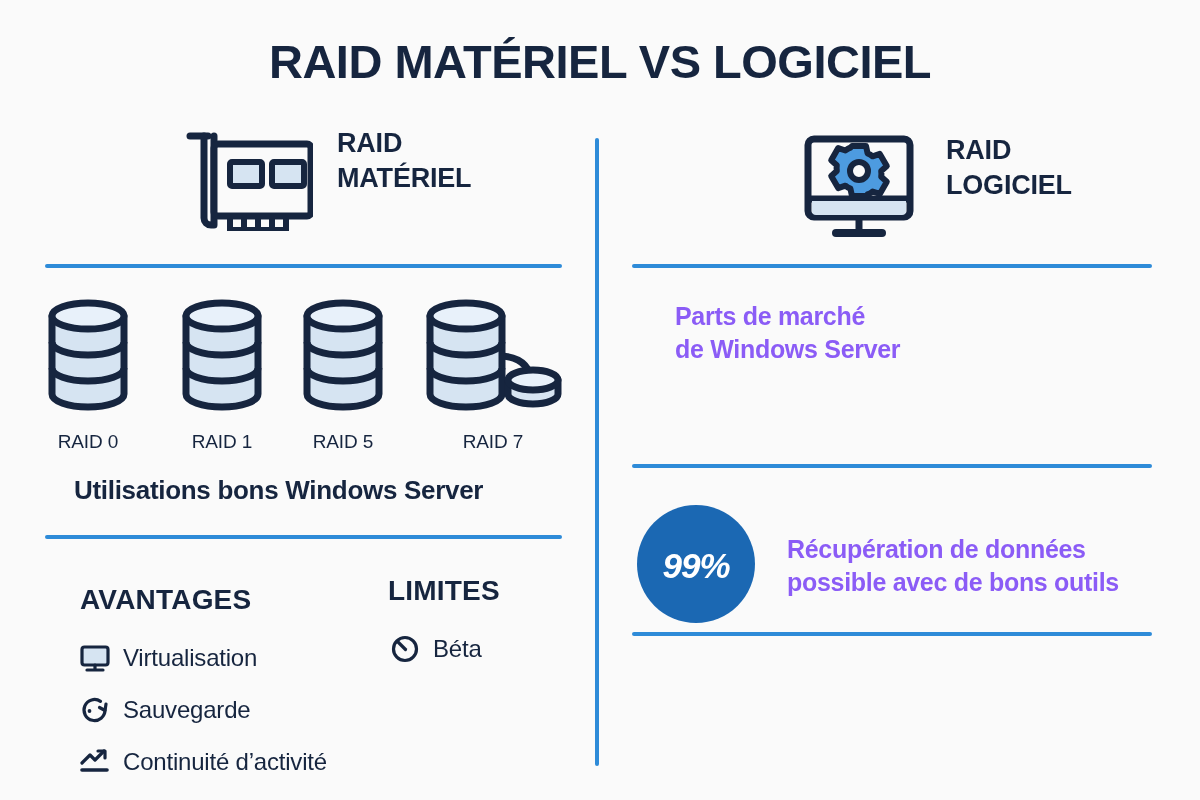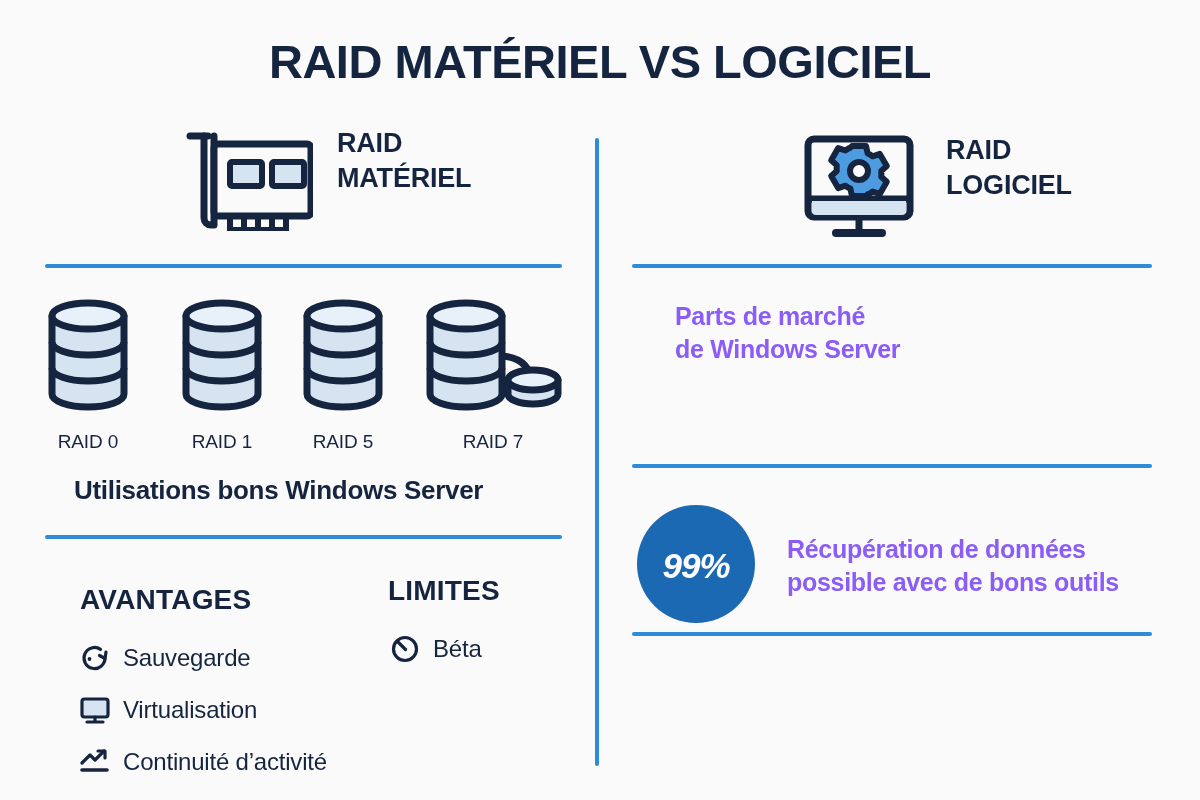--- a/index.html
+++ b/index.html
@@ -195,37 +195,37 @@
   <div class="caption">Utilisations bons Windows Server</div>
 
   <div class="hrule" style="left:45px; top:535px; width:517px;"></div>
 
   <div class="pc-col" id="pros-col">
     <div class="pc-title">AVANTAGES</div>
 
     <div class="pc-item">
       <span class="pc-icon">
         <svg width="32" height="32" viewBox="0 0 32 32">
+          <rect x="3" y="5" width="26" height="18" rx="2.5" fill="#D6E4F2" stroke="#16253F" stroke-width="3.2"></rect>
+          <path d="M16 23 v4" stroke="#16253F" stroke-width="3.2" stroke-linecap="round"></path>
+          <path d="M8 28 h16" stroke="#16253F" stroke-width="3.2" stroke-linecap="round"></path>
+        </svg>
+      </span>
+      <span class="pc-text">Virtualisation</span>
+    </div>
+
+    <div class="pc-item">
+      <span class="pc-icon">
+        <svg width="32" height="32" viewBox="0 0 32 32">
           <path d="M26 16 a10.5 10.5 0 1 1 -4.5 -8.6" fill="none" stroke="#16253F" stroke-width="3.2" stroke-linecap="round"></path>
           <path d="M20.5 13.5 L26 16.5 L27 10" fill="none" stroke="#16253F" stroke-width="3.2" stroke-linejoin="round" stroke-linecap="round"></path>
           <circle cx="10.5" cy="17" r="1.9" fill="#16253F"></circle>
         </svg>
       </span>
       <span class="pc-text">Sauvegarde</span>
-    </div>
-
-    <div class="pc-item">
-      <span class="pc-icon">
-        <svg width="32" height="32" viewBox="0 0 32 32">
-          <rect x="3" y="5" width="26" height="18" rx="2.5" fill="#D6E4F2" stroke="#16253F" stroke-width="3.2"></rect>
-          <path d="M16 23 v4" stroke="#16253F" stroke-width="3.2" stroke-linecap="round"></path>
-          <path d="M8 28 h16" stroke="#16253F" stroke-width="3.2" stroke-linecap="round"></path>
-        </svg>
-      </span>
-      <span class="pc-text">Virtualisation</span>
     </div>
 
     <div class="pc-item">
       <span class="pc-icon">
         <svg width="32" height="32" viewBox="0 0 32 32">
           <path d="M3 17 L11 9 L16 14 L25 5" fill="none" stroke="#16253F" stroke-width="3.2" stroke-linejoin="round" stroke-linecap="round"></path>
           <path d="M19 5 H26 V12" fill="none" stroke="#16253F" stroke-width="3.2" stroke-linejoin="round" stroke-linecap="round"></path>
           <path d="M3 24 H28" stroke="#16253F" stroke-width="3.6" stroke-linecap="round"></path>
         </svg>
       </span>

